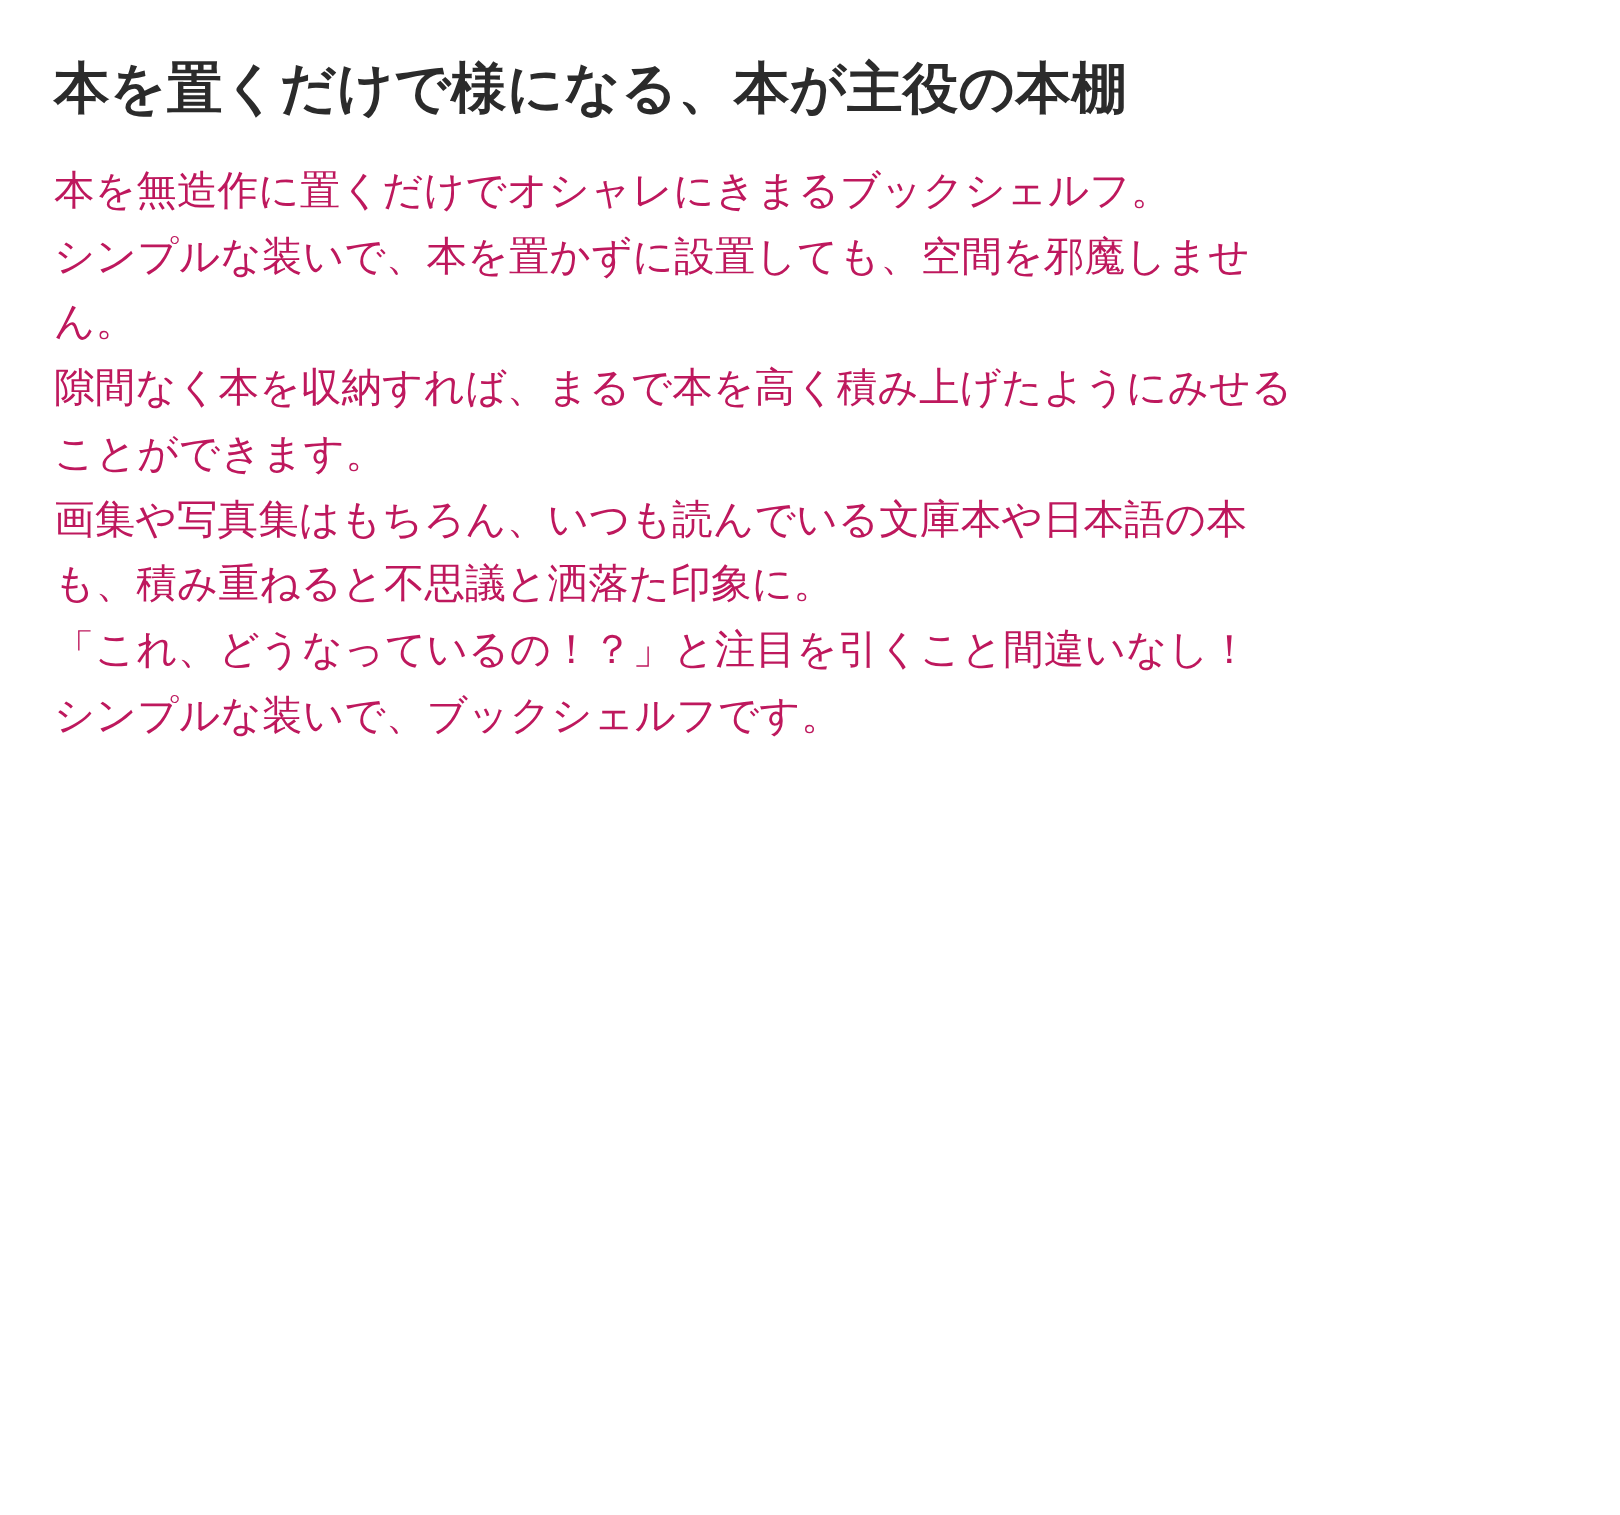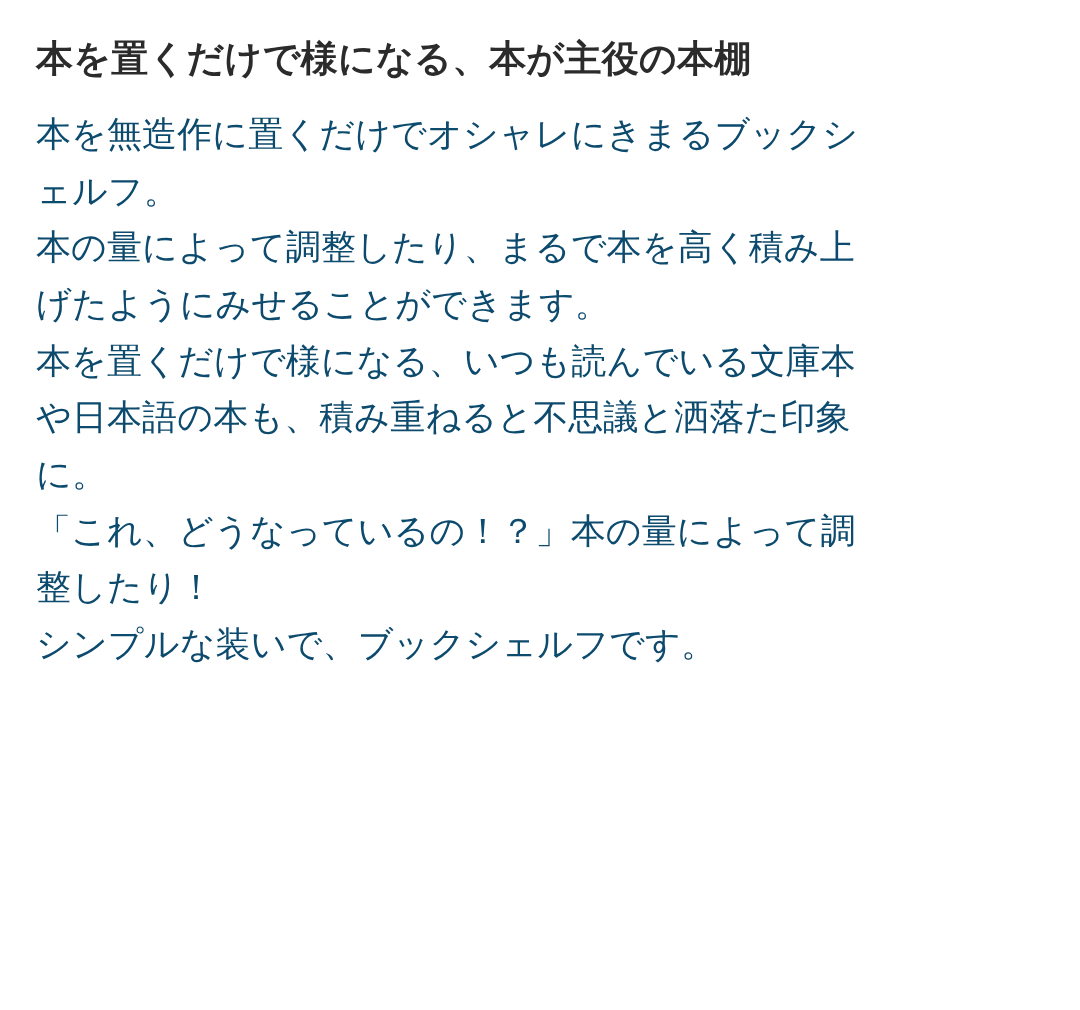--- a/index.html
+++ b/index.html
@@ -23,36 +23,37 @@
   }
   .doc-title {
     font-size: 37px;
     font-weight: bold;
     line-height: 1.35;
     color: #2b2b2b;
     margin: 0 0 22px 0;
     letter-spacing: 0.2px;
   }
   .doc-body {
-    font-size: 35px;
+    font-size: 27px;
     line-height: 1.62;
-    color: #0c4a6e;
+    color: #be185d;
     letter-spacing: 0.1px;
   }
   .doc-paragraph {
     margin: 0;
     text-align: left;
     word-break: break-all;
   }
 </style>
 </head>
 <body>
 
 <div class="page">
   <h1 class="doc-title">本を置くだけで様になる、本が主役の本棚</h1>
   <div class="doc-body">
     <p class="doc-paragraph">本を無造作に置くだけでオシャレにきまるブックシェルフ。</p>
-    <p class="doc-paragraph">本の量によって調整したり、まるで本を高く積み上げたようにみせることができます。</p>
-    <p class="doc-paragraph">本を置くだけで様になる、いつも読んでいる文庫本や日本語の本も、積み重ねると不思議と洒落た印象に。</p>
-    <p class="doc-paragraph">「これ、どうなっているの！？」本の量によって調整したり！</p>
+    <p class="doc-paragraph">シンプルな装いで、本を置かずに設置しても、空間を邪魔しません。</p>
+    <p class="doc-paragraph">隙間なく本を収納すれば、まるで本を高く積み上げたようにみせることができます。</p>
+    <p class="doc-paragraph">画集や写真集はもちろん、いつも読んでいる文庫本や日本語の本も、積み重ねると不思議と洒落た印象に。</p>
+    <p class="doc-paragraph">「これ、どうなっているの！？」と注目を引くこと間違いなし！</p>
     <p class="doc-paragraph">シンプルな装いで、ブックシェルフです。</p>
   </div>
 </div>
 
 </body></html>

